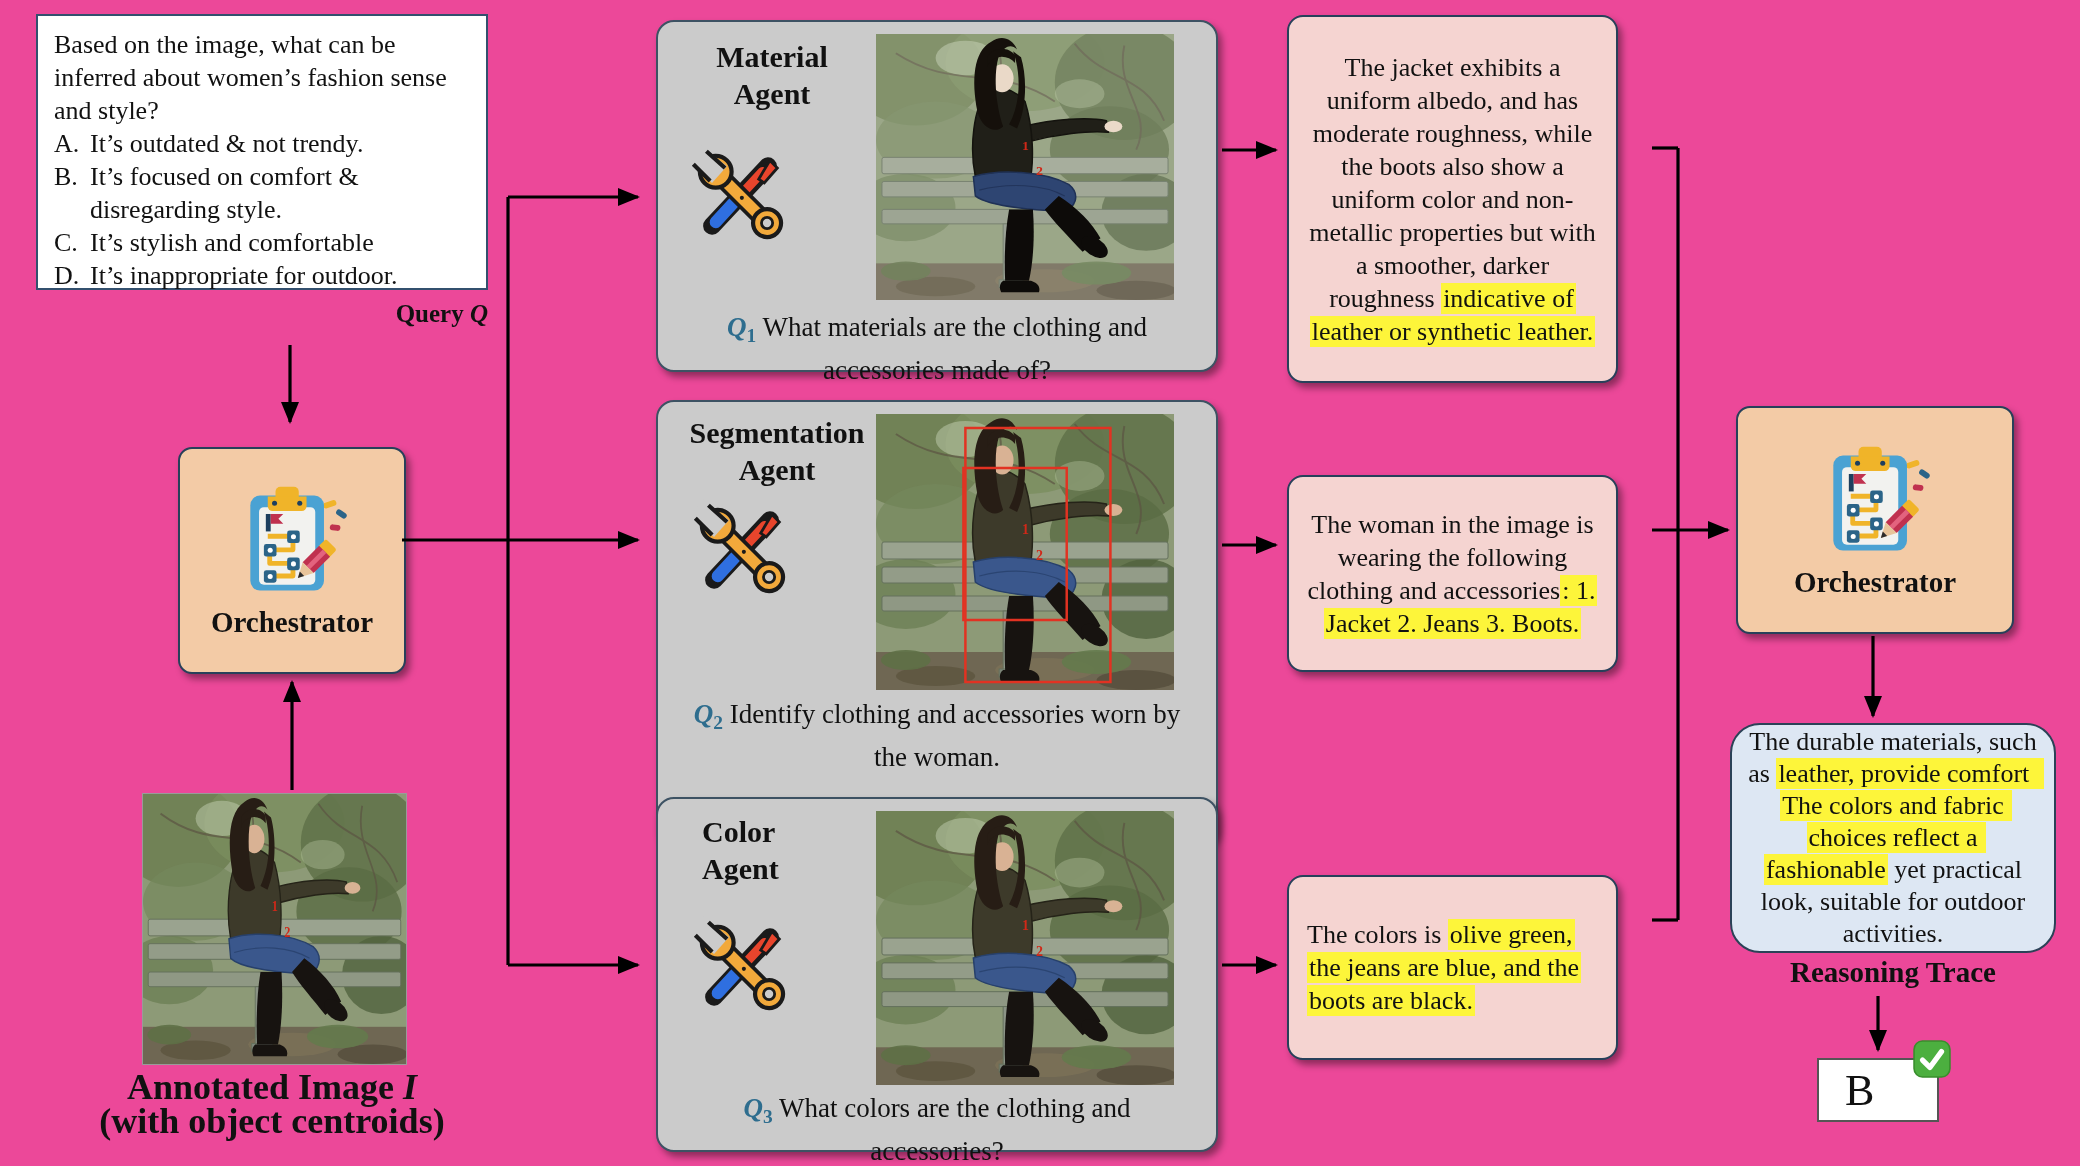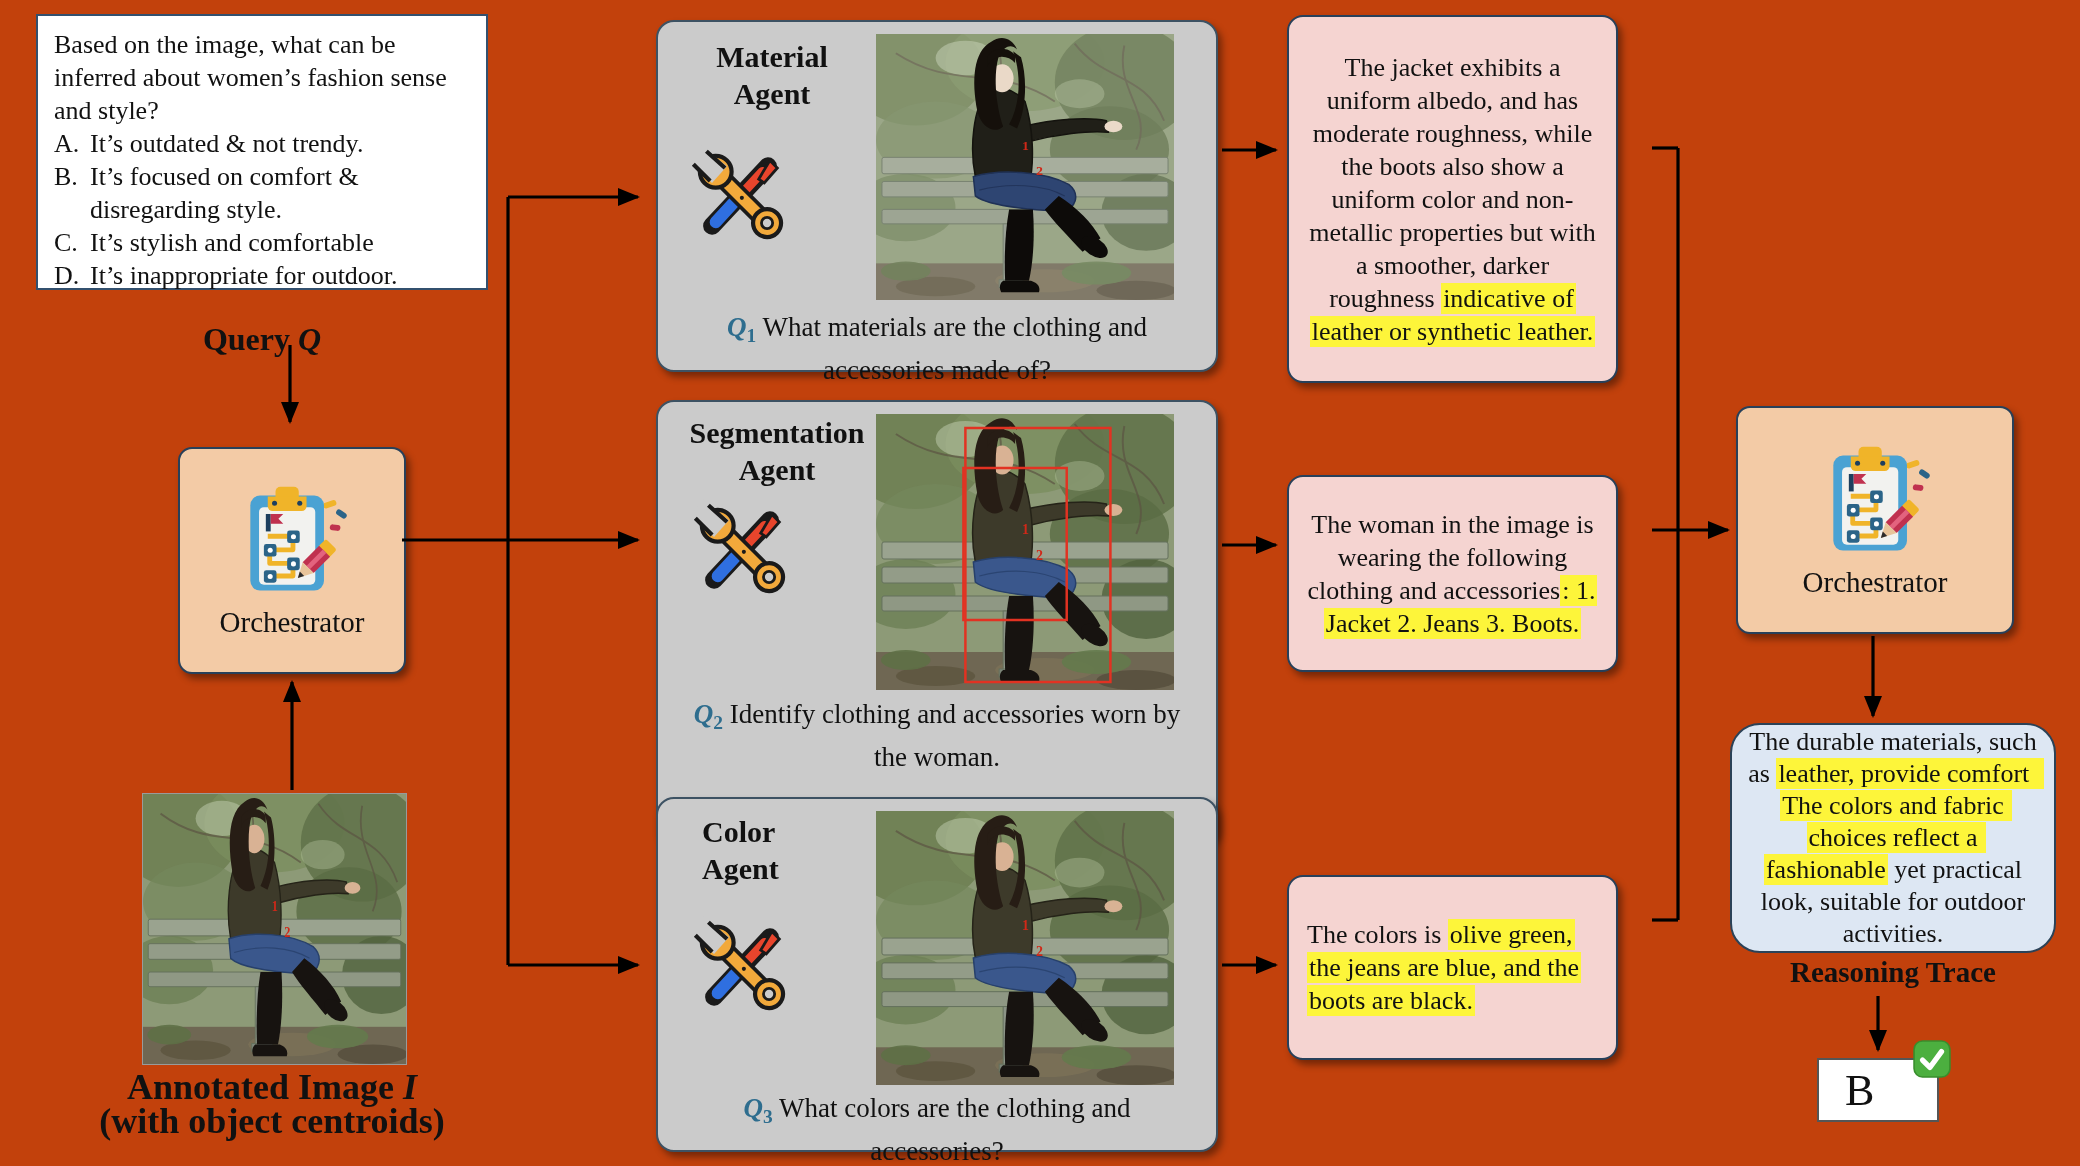--- a/index.html
+++ b/index.html
@@ -1,38 +1,38 @@
 <!DOCTYPE html>
 <html><head>
 <meta charset="utf-8">
 <style>
   html,body{margin:0;padding:0;background:#ffffff;}
-  .canvas{position:relative;width:2080px;height:1166px;background:#c2410c;
+  .canvas{position:relative;width:2080px;height:1166px;background:#ec4899;
           font-family:"Liberation Serif","DejaVu Serif",serif;color:#111;overflow:hidden;}
   .connectors{position:absolute;left:0;top:0;width:2080px;height:1166px;pointer-events:none;z-index:5;}
 
   
   .query-box{position:absolute;left:36px;top:14px;width:452px;height:276px;background:#fff;
              border:2px solid #33506e;box-sizing:border-box;padding:12px 14px 8px 16px;
              font-size:26px;line-height:33px;}
   .q-option{display:flex;}
   .q-option .opt-label{flex:0 0 36px;}
   .q-option .opt-text{flex:1;}
-  .query-label{position:absolute;left:36px;top:300px;width:452px;text-align:center;
-               font-size:32px;font-weight:bold;margin-top:21px;}
+  .query-label{position:absolute;left:36px;top:300px;width:452px;text-align:right;
+               font-size:25px;font-weight:bold;}
   .math-it{font-style:italic;}
 
   
   .orch{position:absolute;background:#f3cba6;border:2px solid #27405a;border-radius:14px;
         box-shadow:4px 5px 7px rgba(0,0,0,.40);display:flex;flex-direction:column;
         align-items:center;justify-content:center;z-index:2;}
   .orch1{left:178px;top:447px;width:224px;height:223px;}
   .orch2{left:1736px;top:406px;width:274px;height:224px;}
   .orch .clip-slot{width:126px;height:118px;}
-  .orch-label{font-size:29px;font-weight:normal;margin-top:6px;}
+  .orch-label{font-size:29px;font-weight:bold;margin-top:6px;}
 
   
   .photo{background:#8d9a77;}
   .photo svg{display:block;width:100%;height:100%;}
   .photo-annotated{position:absolute;left:142px;top:793px;width:263px;height:270px;border:1px solid #9a9a9a;}
   .caption{position:absolute;left:96px;top:1070px;width:352px;text-align:center;
            font-size:36px;font-weight:bold;line-height:34px;}
 
   
   .agent{position:absolute;left:656px;width:562px;background:#cbcbcb;border:2px solid #3d5263;

